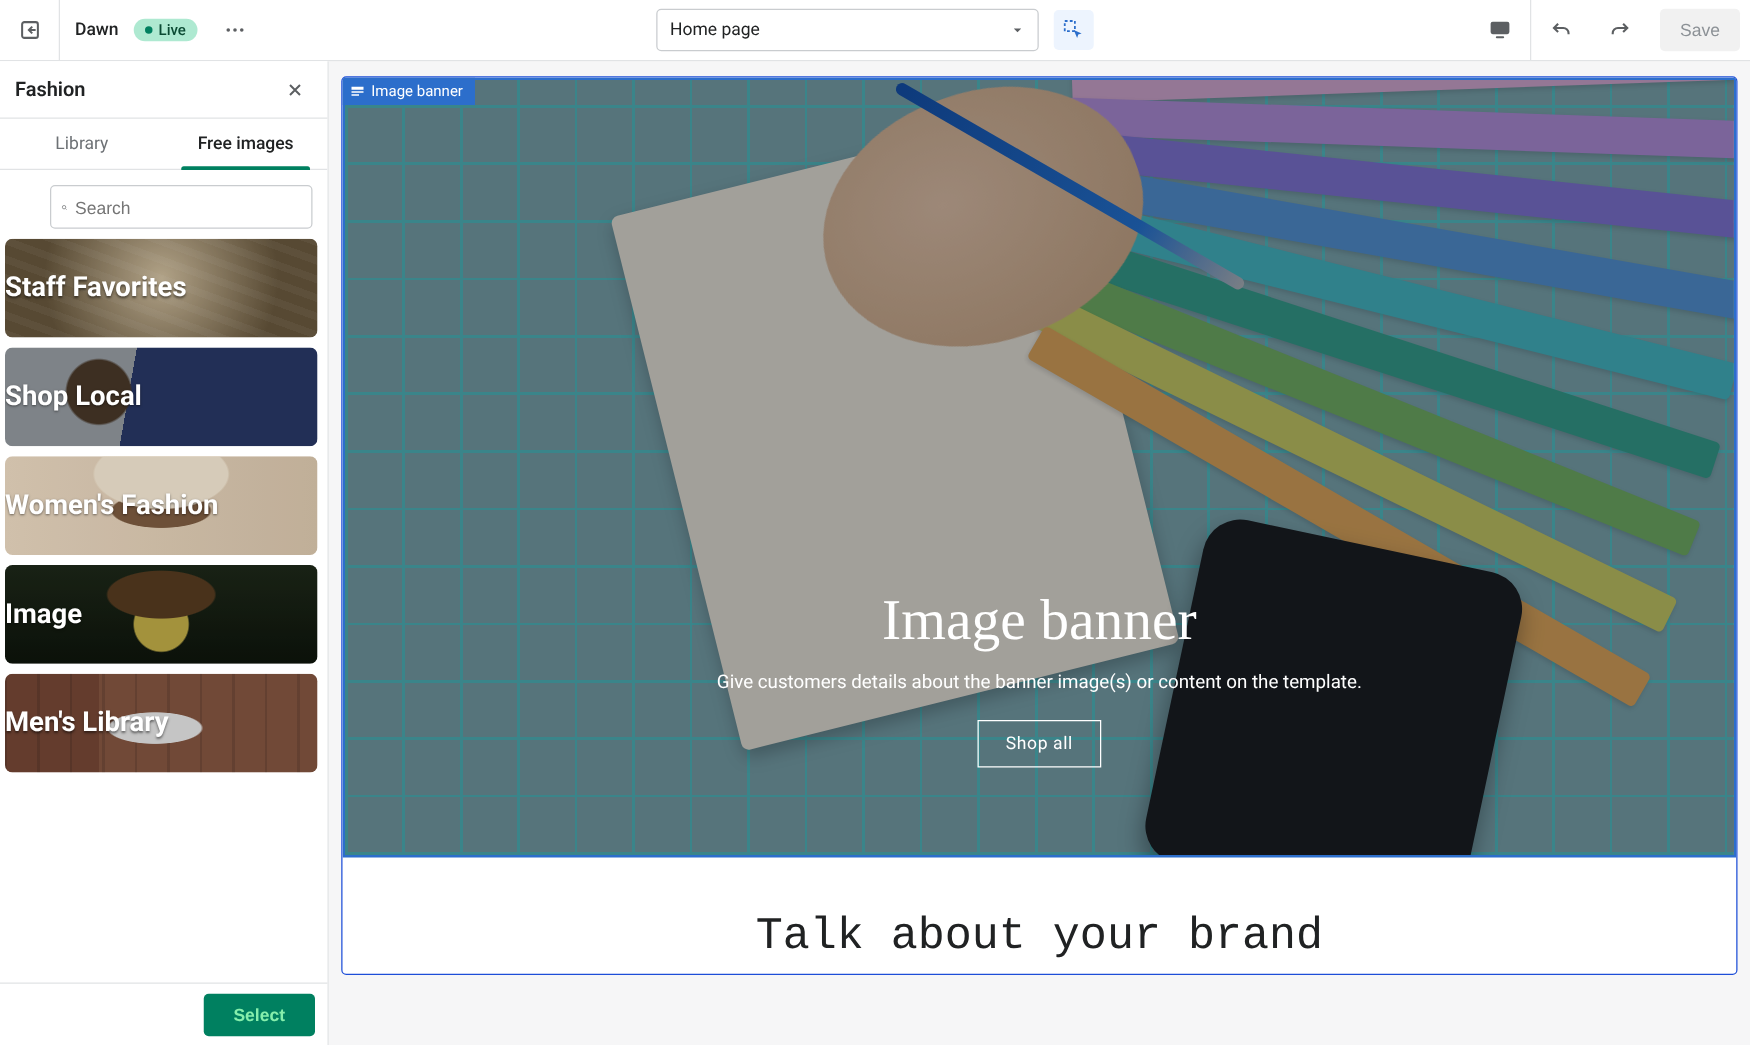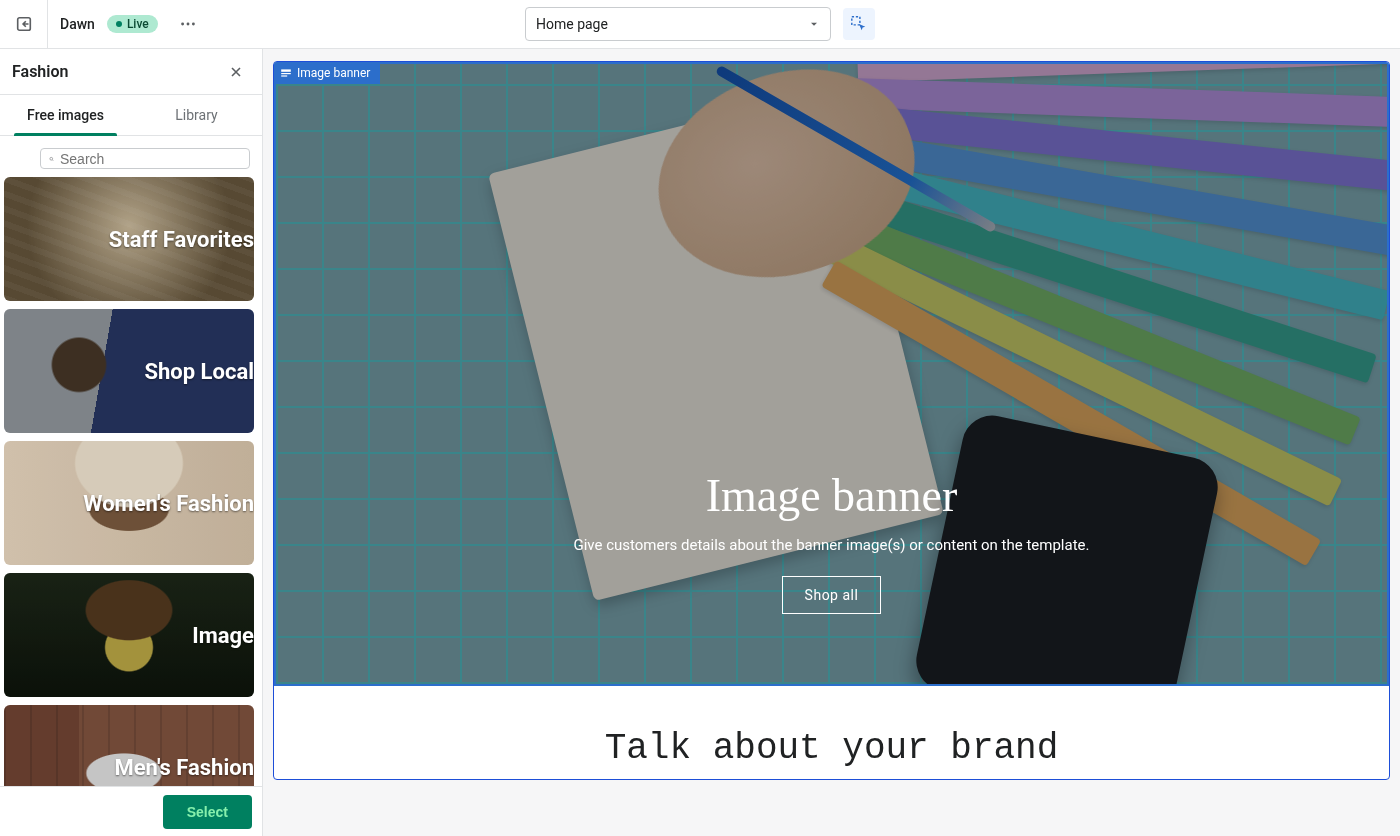--- a/index.html
+++ b/index.html
@@ -26,24 +26,24 @@
   .sidebar-scroll-outer { position:relative; flex:1; overflow:hidden;}
   .sidebar-scroll-inner { position:absolute; inset:0; overflow-y:auto;}
   .sidebar-header { height:46px; display:flex; align-items:center; justify-content:space-between; padding:0 12px; border-bottom:1px solid #e1e3e5;}
   .sidebar-title { font-size:16px; font-weight:600;}
   .close-x { cursor:pointer; width:28px; height:28px; display:flex; align-items:center; justify-content:center; color:#5c5f62;}
   .tabs { display:flex; border-bottom:1px solid #e1e3e5;}
   .tab { flex:1; text-align:center; padding:12px 0; font-size:14px; color:#6d7175; cursor:pointer; position:relative;}
   .tab.active { color:#202223; font-weight:500;}
   .tab.active::after { content:""; position:absolute; left:14px; right:14px; bottom:-1px; height:3px; background:#008060; border-radius:2px 2px 0 0;}
   .search-wrap { padding:12px 12px 8px 12px;}
-  .search-field { display:flex; align-items:center; border:1px solid #c9cccf; border-radius:4px; height:21px; padding:0 8px; gap:6px;margin-left:28px;}
+  .search-field { display:flex; align-items:center; border:1px solid #c9cccf; border-radius:4px; height:35px; padding:0 8px; gap:6px;margin-left:28px;}
   .search-field input { border:none; outline:none; font-size:14px; flex:1; background:transparent;}
   .cat-list { padding:0 4px 6px 4px;}
-  .cat-card { margin:0 4px 8px 0; height:124px; border-radius:6px; position:relative; overflow:hidden; cursor:pointer; display:flex; align-items:center; justify-content:flex-end;}
+  .cat-card { margin:0 4px 8px 0; height:79px; border-radius:6px; position:relative; overflow:hidden; cursor:pointer; display:flex; align-items:center; justify-content:flex-start;}
   .cat-card .overlay-bg { position:absolute; inset:0;}
   .cat-card .shade { position:absolute; inset:0; background:rgba(0,0,0,.18);}
   .cat-label { position:relative; color:#fff; font-weight:700; font-size:22px; text-shadow:0 1px 2px rgba(0,0,0,.5); text-align:center;}
   .sidebar-footer { height:50px; border-top:1px solid #e1e3e5; display:flex; align-items:center; justify-content:flex-end; padding:0 10px;}
   .select-btn { background:#008060; color:#86efac; border:none; height:34px; padding:0 24px; border-radius:4px; font-size:14px; font-weight:700; cursor:pointer;}
   
   .canvas-area { flex:1; background:#f6f6f7; padding:12px 10px; overflow:auto;}
   .canvas { background:#fff; border:1px solid #1d4ed8; border-radius:4px; overflow:hidden;}
   .banner-wrap { position:relative; border:2px solid #2c6ecb;}
   .section-chip { position:absolute; top:-2px; left:-2px; background:#2c6ecb; color:#fff; font-size:12px; height:22px; display:flex; align-items:center; padding:0 10px 0 6px; gap:5px; z-index:2;}
@@ -102,41 +102,62 @@
         </svg>
     </div>
     <div class="inspector-btn">
       <svg width="18" height="18" viewBox="0 0 20 20" fill="none" stroke="#2c6ecb" stroke-width="1.6">
           <rect x="2" y="2" width="9" height="9" stroke-dasharray="2.5 2"></rect>
           <path d="M10 10l7 3-3 1-1 3-3-7z" fill="#2c6ecb" stroke="none"></path>
         </svg>
     </div>
   </div>
 
+  <div class="tb-right">
+    <div class="tb-icon-btn first">
+      <svg width="20" height="20" viewBox="0 0 24 24" fill="#5c5f62">
+          <rect x="3" y="4" width="18" height="12" rx="2"></rect>
+          <rect x="8" y="18" width="8" height="2" rx="1"></rect>
+        </svg>
+    </div>
+    <div class="tb-icon-btn">
+      <svg width="20" height="20" viewBox="0 0 24 24" fill="none" stroke="#5c5f62" stroke-width="2">
+          <path d="M9 14l-4-4 4-4"></path>
+          <path d="M5 10h9a5 5 0 015 5v1"></path>
+        </svg>
+    </div>
+    <div class="tb-icon-btn" style="border-left:none;">
+      <svg width="20" height="20" viewBox="0 0 24 24" fill="none" stroke="#5c5f62" stroke-width="2">
+          <path d="M15 14l4-4-4-4"></path>
+          <path d="M19 10h-9a5 5 0 00-5 5v1"></path>
+        </svg>
+    </div>
+    <button class="save-btn" disabled="">Save</button>
+  </div>
 </div>
 
 <div class="body-wrap">
 
   <div class="sidebar">
     <div class="sidebar-header">
       <span class="sidebar-title">Fashion</span>
       <div class="close-x">
         <svg width="16" height="16" viewBox="0 0 20 20" stroke="#5c5f62" stroke-width="2">
             <path d="M5 5l10 10M15 5L5 15"></path>
           </svg>
       </div>
     </div>
 
     <div class="sidebar-scroll-outer">
 
       <div class="sidebar-scroll-inner">
 
         <div class="tabs">
+          <div class="tab">Library</div>
           <div class="tab active">Free images</div>
-          <div class="tab">Library</div>
         </div>
 
         <div class="search-wrap">
           <div class="search-field">
             <svg width="18" height="18" viewBox="0 0 20 20" fill="none" stroke="#5c5f62" stroke-width="2">
                 <circle cx="9" cy="9" r="5.5"></circle>
                 <path d="M13.5 13.5L17 17"></path>
               </svg>
             <input type="text" placeholder="Search" style="">
           </div>
@@ -167,21 +188,21 @@
             <div class="overlay-bg" style="background:radial-gradient(circle at 50% 60%,#c7b24a 0 16%,transparent 17%);"></div>
             <div class="overlay-bg" style="background:radial-gradient(ellipse at 50% 30%,#5a3e22 0 24%,transparent 25%);"></div>
             <div class="shade"></div>
             <span class="cat-label">Image</span>
           </div>
           <div class="cat-card">
             <div class="overlay-bg" style="background:linear-gradient(90deg,#7a4a38 0 30%,#8a5a44 30% 100%);"></div>
             <div class="overlay-bg" style="background:repeating-linear-gradient(90deg,rgba(0,0,0,.12) 0 2px,transparent 2px 26px);"></div>
             <div class="overlay-bg" style="background:radial-gradient(ellipse at 48% 55%,#f1f1f1 0 20%,transparent 21%);"></div>
             <div class="shade"></div>
-            <span class="cat-label">Men's Fashion</span>
+            <span class="cat-label">Men's Library</span>
           </div>
         </div>
       </div>
     </div>
 
     <div class="sidebar-footer">
       <button class="select-btn">Select</button>
     </div>
   </div>
 

